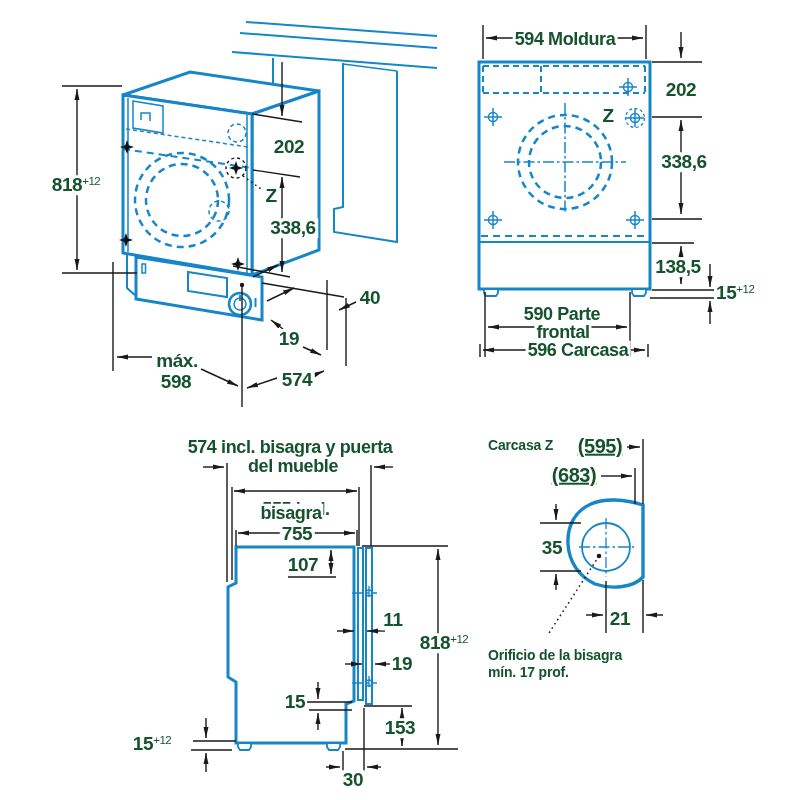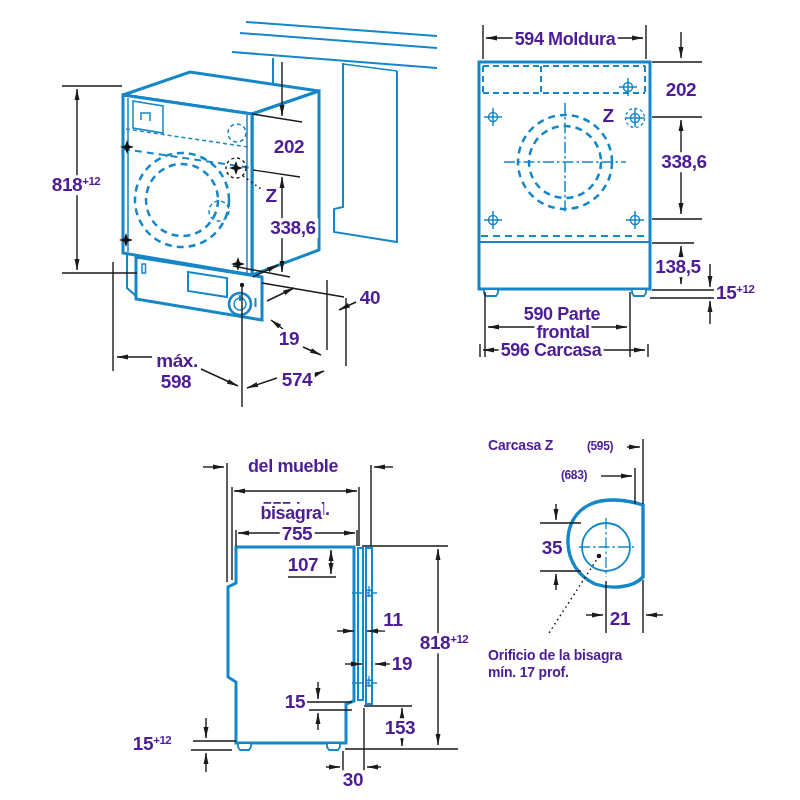--- a/index.html
+++ b/index.html
@@ -1,25 +1,25 @@
 <!DOCTYPE html>
 <html><head>
 <meta charset="utf-8">
 <style>
   html,body{margin:0;padding:0;background:#fff;}
   #stage{position:relative;width:800px;height:800px;background:#fff;overflow:hidden;
          font-family:"Liberation Sans",sans-serif;}
   #draw{position:absolute;left:0;top:0;z-index:1;}
-  .lb{position:absolute;white-space:nowrap;color:#4c1d95;font-weight:700;font-size:19px;
+  .lb{position:absolute;white-space:nowrap;color:#14532d;font-weight:700;font-size:19px;
       letter-spacing:-0.4px;line-height:1.03;background:#fff;padding:0 2px;z-index:2;}
   .c{transform:translate(-50%,-50%);text-align:center;}
   .w{font-size:18px;}
-  .md{font-size:12px;}
+  .md{font-size:20px;text-decoration:underline;}
   .sm{font-size:14px;letter-spacing:-0.2px;}
-  .lb sup{font-size:11.5px;font-weight:700;vertical-align:0.5em;letter-spacing:-0.5px;}
+  .lb sup{font-size:11.5px;font-weight:400;vertical-align:0.5em;letter-spacing:-0.5px;}
   
   .bl{stroke:#1586c8;fill:none}
   .f{fill:#fff}
   .w35{stroke-width:3.4}.w3{stroke-width:3}.w25{stroke-width:2.5}.w2{stroke-width:2}
   .w18{stroke-width:1.8}.w15{stroke-width:1.5}.w13{stroke-width:1.3}
   .dsh{stroke-dasharray:7 5}.dsh2{stroke-dasharray:4 3}.dd{stroke-dasharray:11 3 2.5 3}
   .dim{stroke:#1a1a1a;stroke-width:1.4;fill:none}
   .dt{stroke:#1a1a1a;stroke-width:1.5;stroke-dasharray:1.6 3.4;fill:none}
   .st{fill:#111;stroke:none}
 </style>
@@ -196,22 +196,23 @@
   <div class="lb c" style="left:297px;top:380px">574</div>
 
   <div class="lb c w" style="left:565px;top:39px">594 Moldura</div>
   <div class="lb c" style="left:681px;top:90px">202</div>
   <div class="lb c" style="left:608px;top:116px">Z</div>
   <div class="lb c" style="left:684px;top:162px">338,6</div>
   <div class="lb c" style="left:678px;top:267px">138,5</div>
   <div class="lb" style="left:714px;top:283px"><span>15</span><sup>+12</sup></div>
   <div class="lb c w" style="left:562px;top:314px">590 Parte</div>
   <div class="lb c w" style="left:563px;top:332px">frontal</div>
-  <div class="lb c w" style="left:551px;top:350px">596 Carcasa</div>
-
+  <div class="lb c w" style="left:578px;top:350px">596 Carcasa</div>
+
+  <div class="lb c w" style="left:290px;top:447px">574 incl. bisagra y puerta</div>
   <div class="lb c w" style="left:293px;top:466px">del mueble</div>
   <div class="lb c w" style="left:296px;top:509px">555 incl.</div>
   <div class="lb c w" style="left:291px;top:513px">bisagra</div>
   <div class="lb c" style="left:297px;top:534px">755</div>
   <div class="lb c" style="left:303px;top:565px">107</div>
   <div class="lb c" style="left:393px;top:620px">11</div>
   <div class="lb c" style="left:402px;top:664px">19</div>
   <div class="lb c" style="left:444px;top:643px"><span>818</span><sup>+12</sup></div>
   <div class="lb c" style="left:295px;top:702px">15</div>
   <div class="lb c" style="left:400px;top:728px">153</div>

